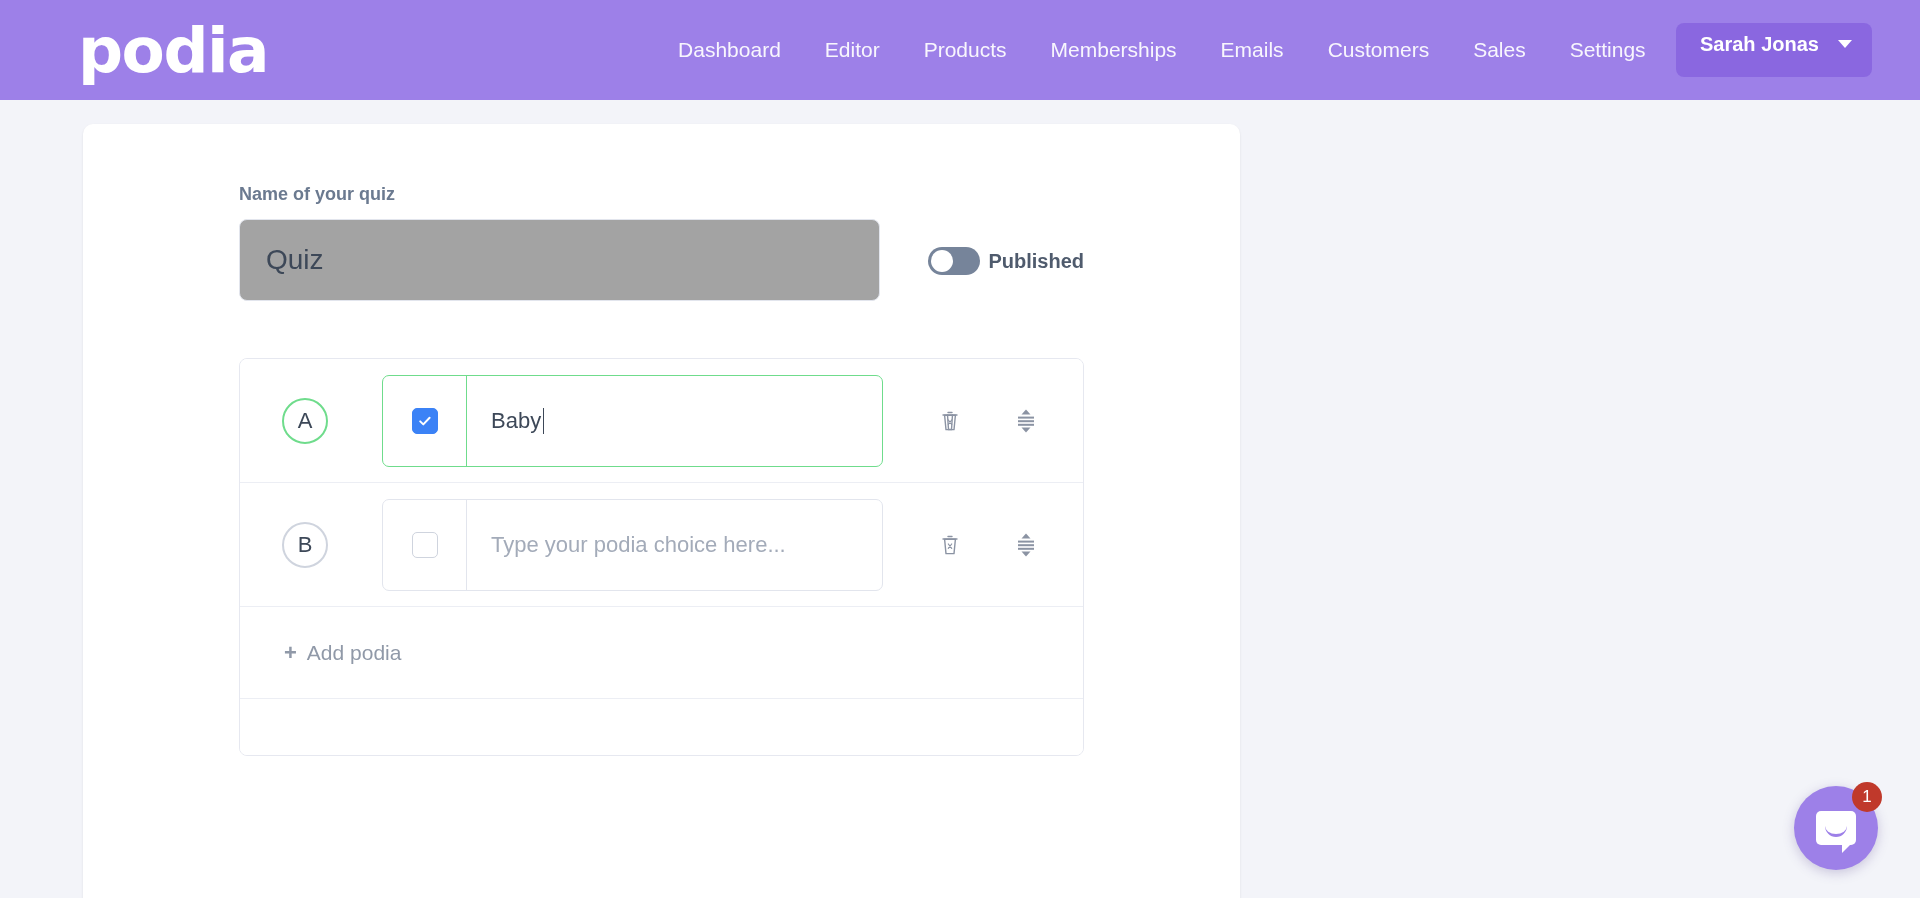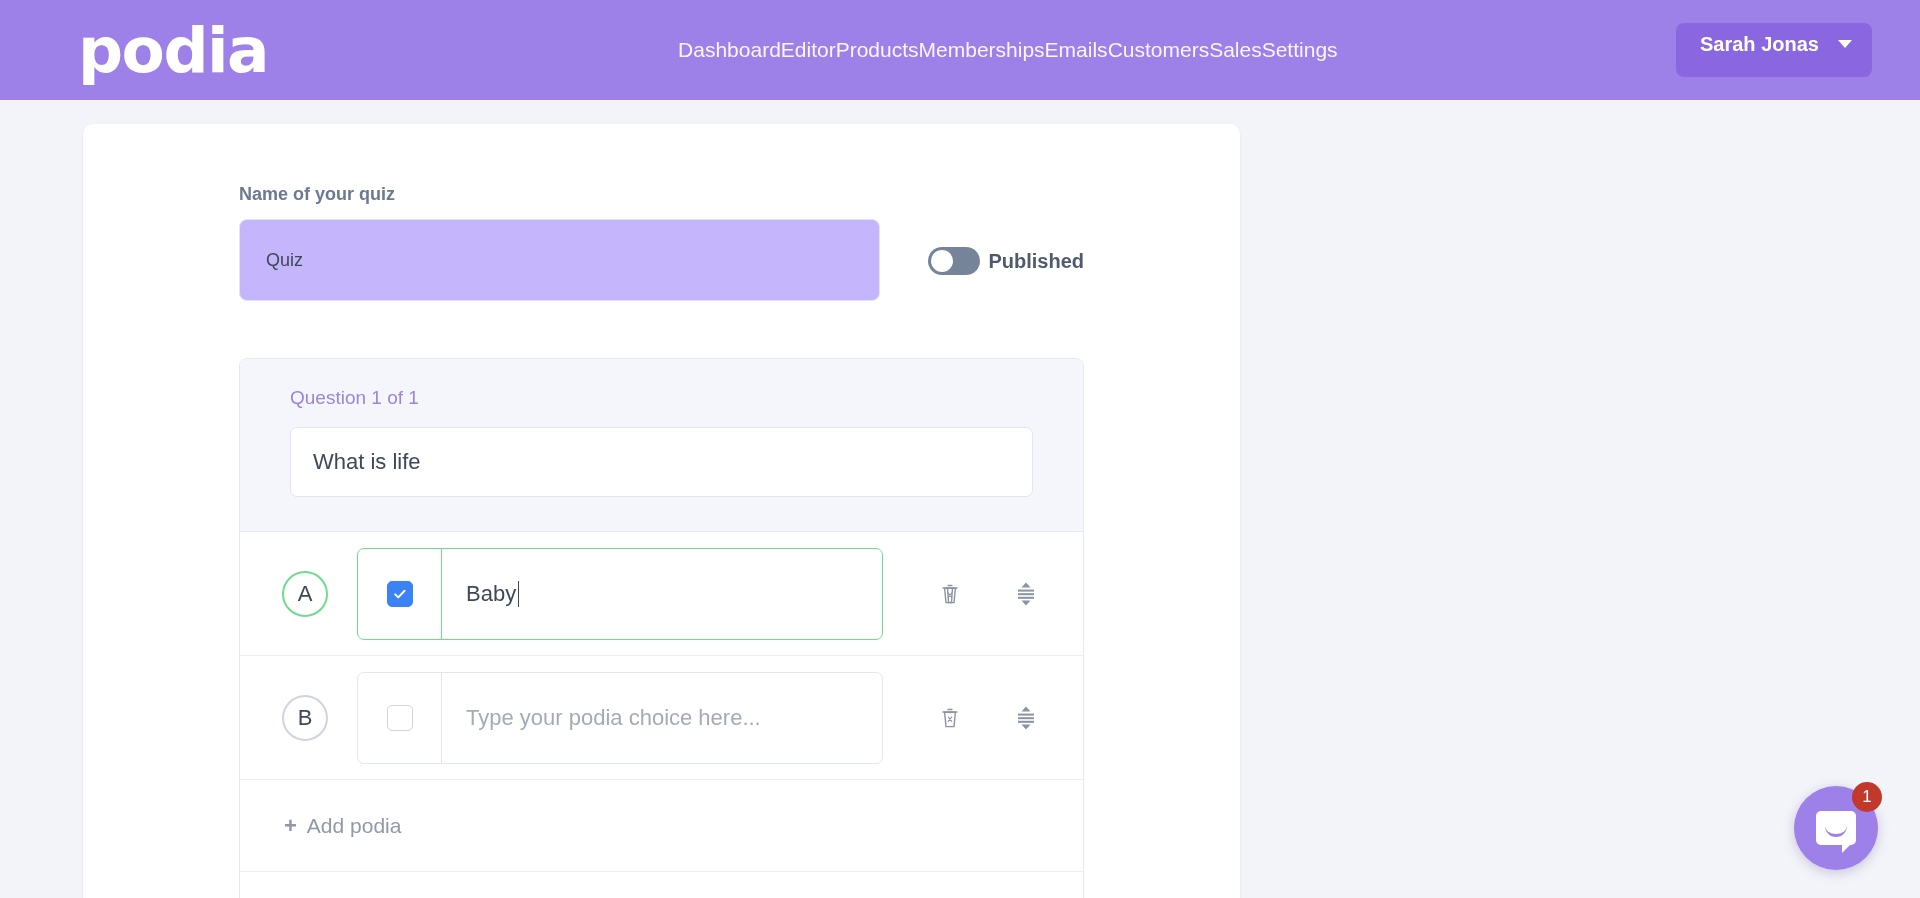--- a/index.html
+++ b/index.html
@@ -33,20 +33,21 @@
     color: #ffffff;
     letter-spacing: -1.5px;
     line-height: 1;
     font-family: "DejaVu Sans", sans-serif;
     user-select: none;
   }
 
   .nav {
     display: flex;
     align-items: center;
+    gap: 44px;
     margin-left: 410px;
   }
 
   .nav-item {
     color: #ffffff;
     font-size: 21px;
     font-weight: 400;
     opacity: .93;
     cursor: pointer;
     white-space: nowrap;
@@ -113,25 +114,25 @@
     display: flex;
     align-items: flex-start;
     gap: 48px;
   }
 
   .text-input {
     width: 806px;
     height: 82px;
     border: 1px solid #e2e5ed;
     border-radius: 8px;
-    font-size: 18px;
+    font-size: 28px;
     color: #3d4858;
     padding: 0 26px;
     font-family: "Liberation Sans", sans-serif;
-    background: #c4b5fd;
+    background: #a3a3a3;
     outline: none;
   }
   .text-input::placeholder { color: #9aa3b2; }
 
   .toggle-wrap {
     display: flex;
     align-items: center;
     gap: 8px;
     margin-top: 28px;
   }
@@ -211,21 +212,21 @@
     justify-content: center;
     font-size: 22px;
     color: #3d4858;
     flex: none;
   }
   .badge.correct { border-color: #6fdc8c; }
 
   .answer-input-group {
     display: flex;
     align-items: stretch;
-    margin-left: 29px;
+    margin-left: 54px;
     width: 668px;
     height: 92px;
     border: 1px solid #e2e5ed;
     border-radius: 7px;
     overflow: hidden;
     background: #ffffff;
   }
   .answer-input-group.selected { border-color: #6fdc8c; }
 
   .cb-cell {
@@ -403,24 +404,20 @@
         <div class="toggle-wrap">
           <div class="toggle">
             <div class="knob"></div>
           </div>
           <span class="toggle-label">Published</span>
         </div>
       </div>
 
       <div class="question-block">
 
-        <div class="question-head">
-          <div class="question-counter">Question 1 of 1</div>
-          <input class="question-input" type="text" value="What is life" style="">
-        </div>
 
         <div class="answer-row">
           <div class="badge correct">A</div>
 
           <div class="answer-input-group selected">
             <div class="cb-cell">
               <div class="cb checked">
                 <svg width="16" height="16" viewBox="0 0 16 16" aria-hidden="true">
                   <path d="M3.2 8.4 L6.3 11.4 L12.6 4.8" fill="none" stroke="#ffffff" stroke-width="2" stroke-linecap="round" stroke-linejoin="round"></path>
                 </svg>

